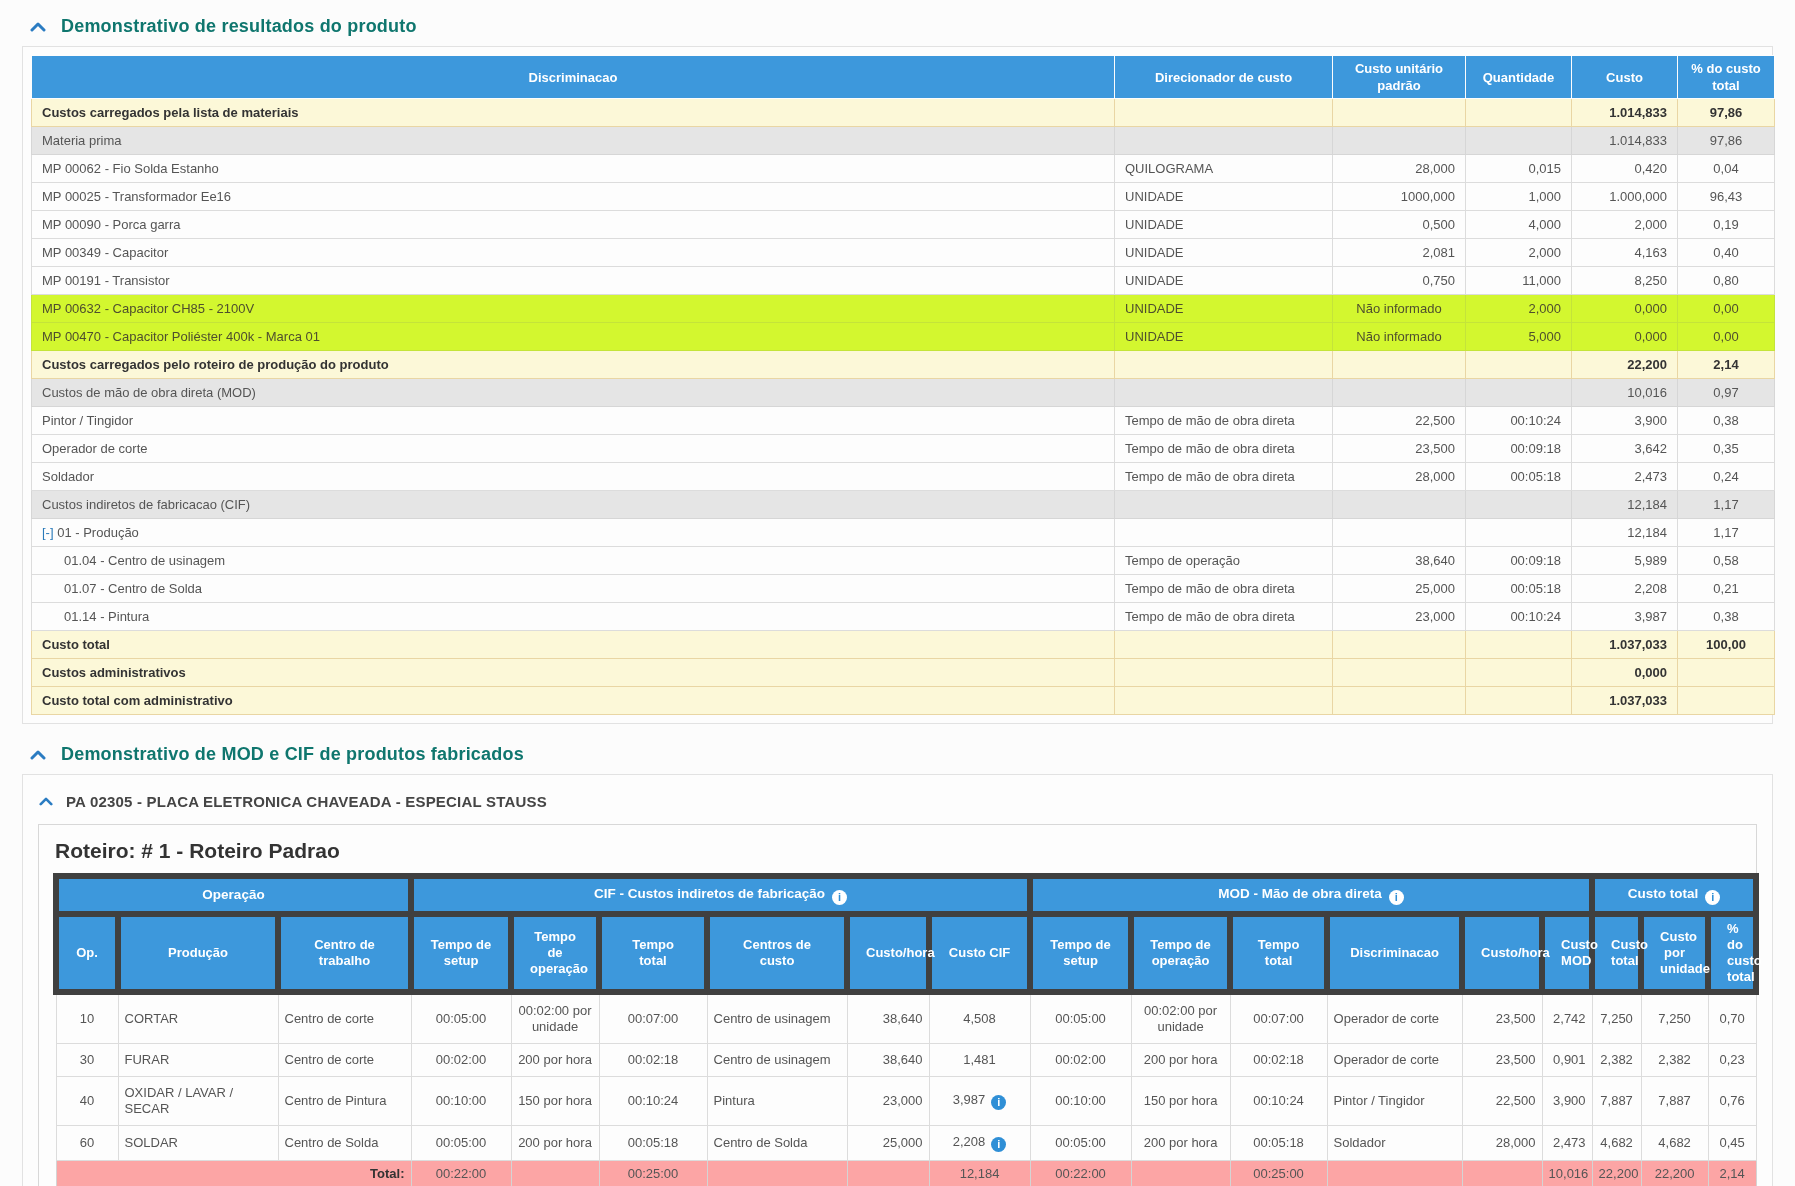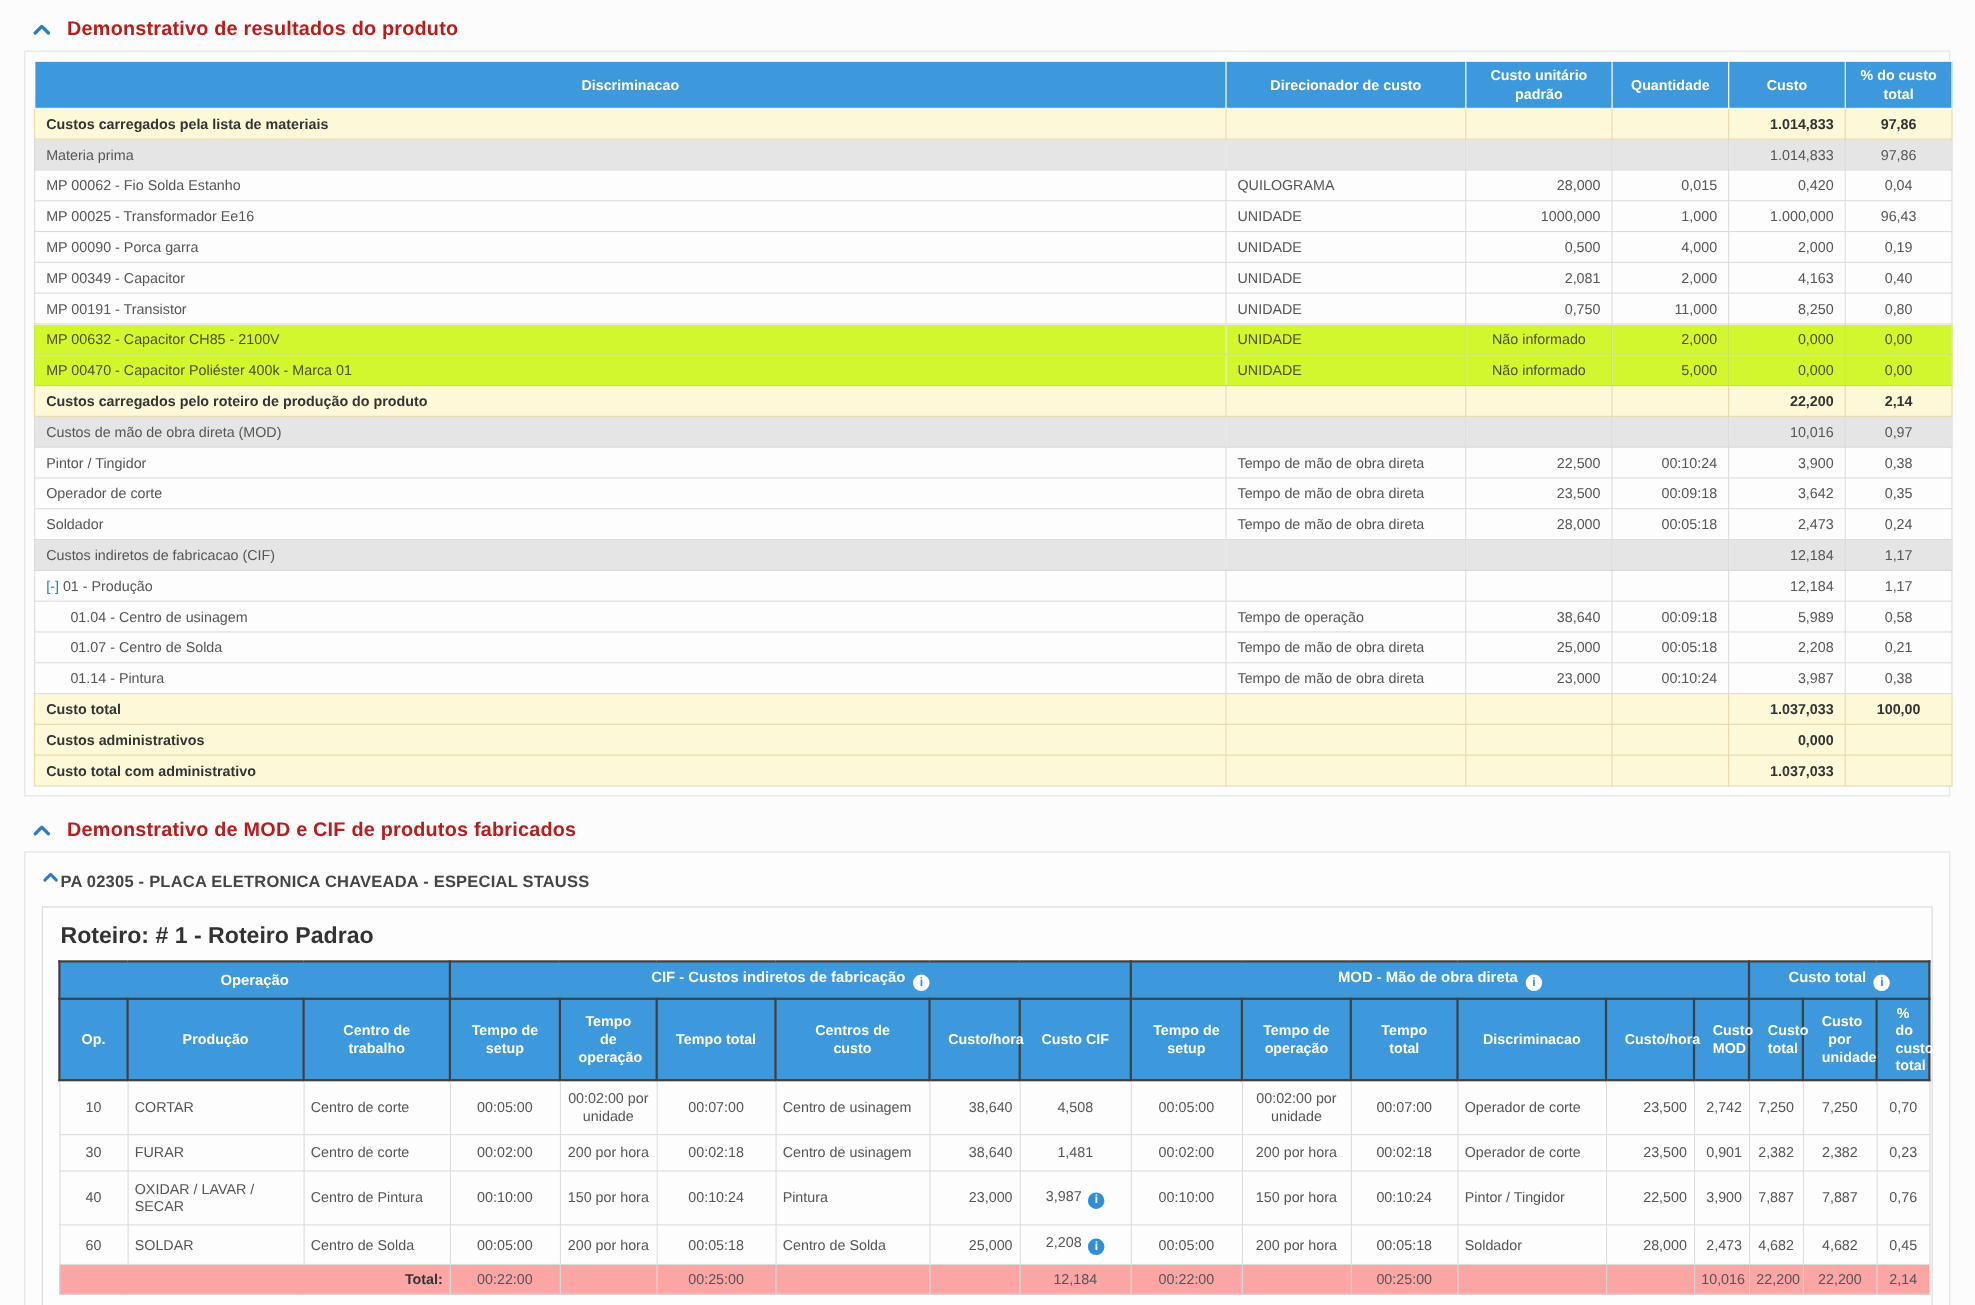--- a/index.html
+++ b/index.html
@@ -1,21 +1,21 @@
 <!DOCTYPE html>
 <html><head>
 <meta charset="utf-8">
 <style>
   html,body{margin:0;padding:0;background:#fcfcfc;}
   body{font-family:"Liberation Sans","DejaVu Sans",sans-serif;color:#555;}
   .page{width:1751px;padding:4px 22px 28px 22px;}
 
   .sec-head{display:flex;align-items:center;gap:15px;padding:12px 0 9px 8px;}
   .sec-head.second{padding-top:20px;}
-  .sec-title{font-size:18px;font-weight:bold;color:#b91c1c;letter-spacing:.2px;}
+  .sec-title{font-size:18px;font-weight:bold;color:#0f766e;letter-spacing:.2px;}
   .caret{display:inline-flex;align-items:center;cursor:pointer;}
   .caret svg{display:block;}
 
   .panel{background:#fdfdfd;border:1px solid #e2e2e2;}
   .panel1{padding:8px;}
 
   table{width:100%;border-collapse:collapse;table-layout:fixed;}
 
   
   .t1 th{background:#3d98dc;color:#fff;font-weight:bold;font-size:13px;height:38px;
@@ -28,27 +28,27 @@
   .c-desc{text-align:left;}
   .c-dir{text-align:left;}
   .c-unit,.c-qty,.c-custo{text-align:right;}
   .c-pct{text-align:center;margin-top:16px;}
   td.center{text-align:center;}
   td.indent{padding-left:32px;}
   .link{color:#2a7ab9;cursor:pointer;}
 
   
   .panel2{padding:2px 0 0 0;}
-  .product-head{display:flex;align-items:flex-start;gap:2px;padding:16px 14px 12px 16px;}
+  .product-head{display:flex;align-items:center;gap:13px;padding:16px 14px 12px 16px;}
   .product-title{font-size:15px;font-weight:bold;color:#454545;letter-spacing:.2px;}
   .roteiro-panel{border:1px solid #d8d8d8;background:#fdfdfd;margin:2px 15px 16px 15px;padding:8px 14px 16px 14px;}
   .roteiro-title{font-size:21px;font-weight:bold;color:#333;padding:6px 0 10px 2px;}
 
   .t2 th{background:#3d98dc;color:#fff;font-weight:bold;font-size:13px;
-         padding:4px 16px;border:2px solid #404040;text-align:center;vertical-align:middle;line-height:16px;}
+         padding:4px 16px;border:6px solid #404040;text-align:center;vertical-align:middle;line-height:16px;}
   .t2 tr.group th{height:24px;font-size:13.5px;}
   .t2 td{border:1px solid #dcdcdc;background:#fdfdfd;font-size:13px;padding:8px 6px;vertical-align:middle;line-height:16px;}
   .t2 tr.total td{background:#fca5a5;border-color:#d4d4d4;padding:5px 6px;}
   .al-l{text-align:left;}
   .al-c{text-align:center;}
   .al-r{text-align:right;}
   .t2 .total-label{text-align:right;font-weight:bold;color:#333;}
 
   .info-b{display:inline-block;width:15px;height:15px;border-radius:50%;background:#2f8fd6;color:#fff;
           font-weight:bold;font-size:11px;line-height:15px;text-align:center;margin-left:6px;vertical-align:-2px;cursor:pointer;}

